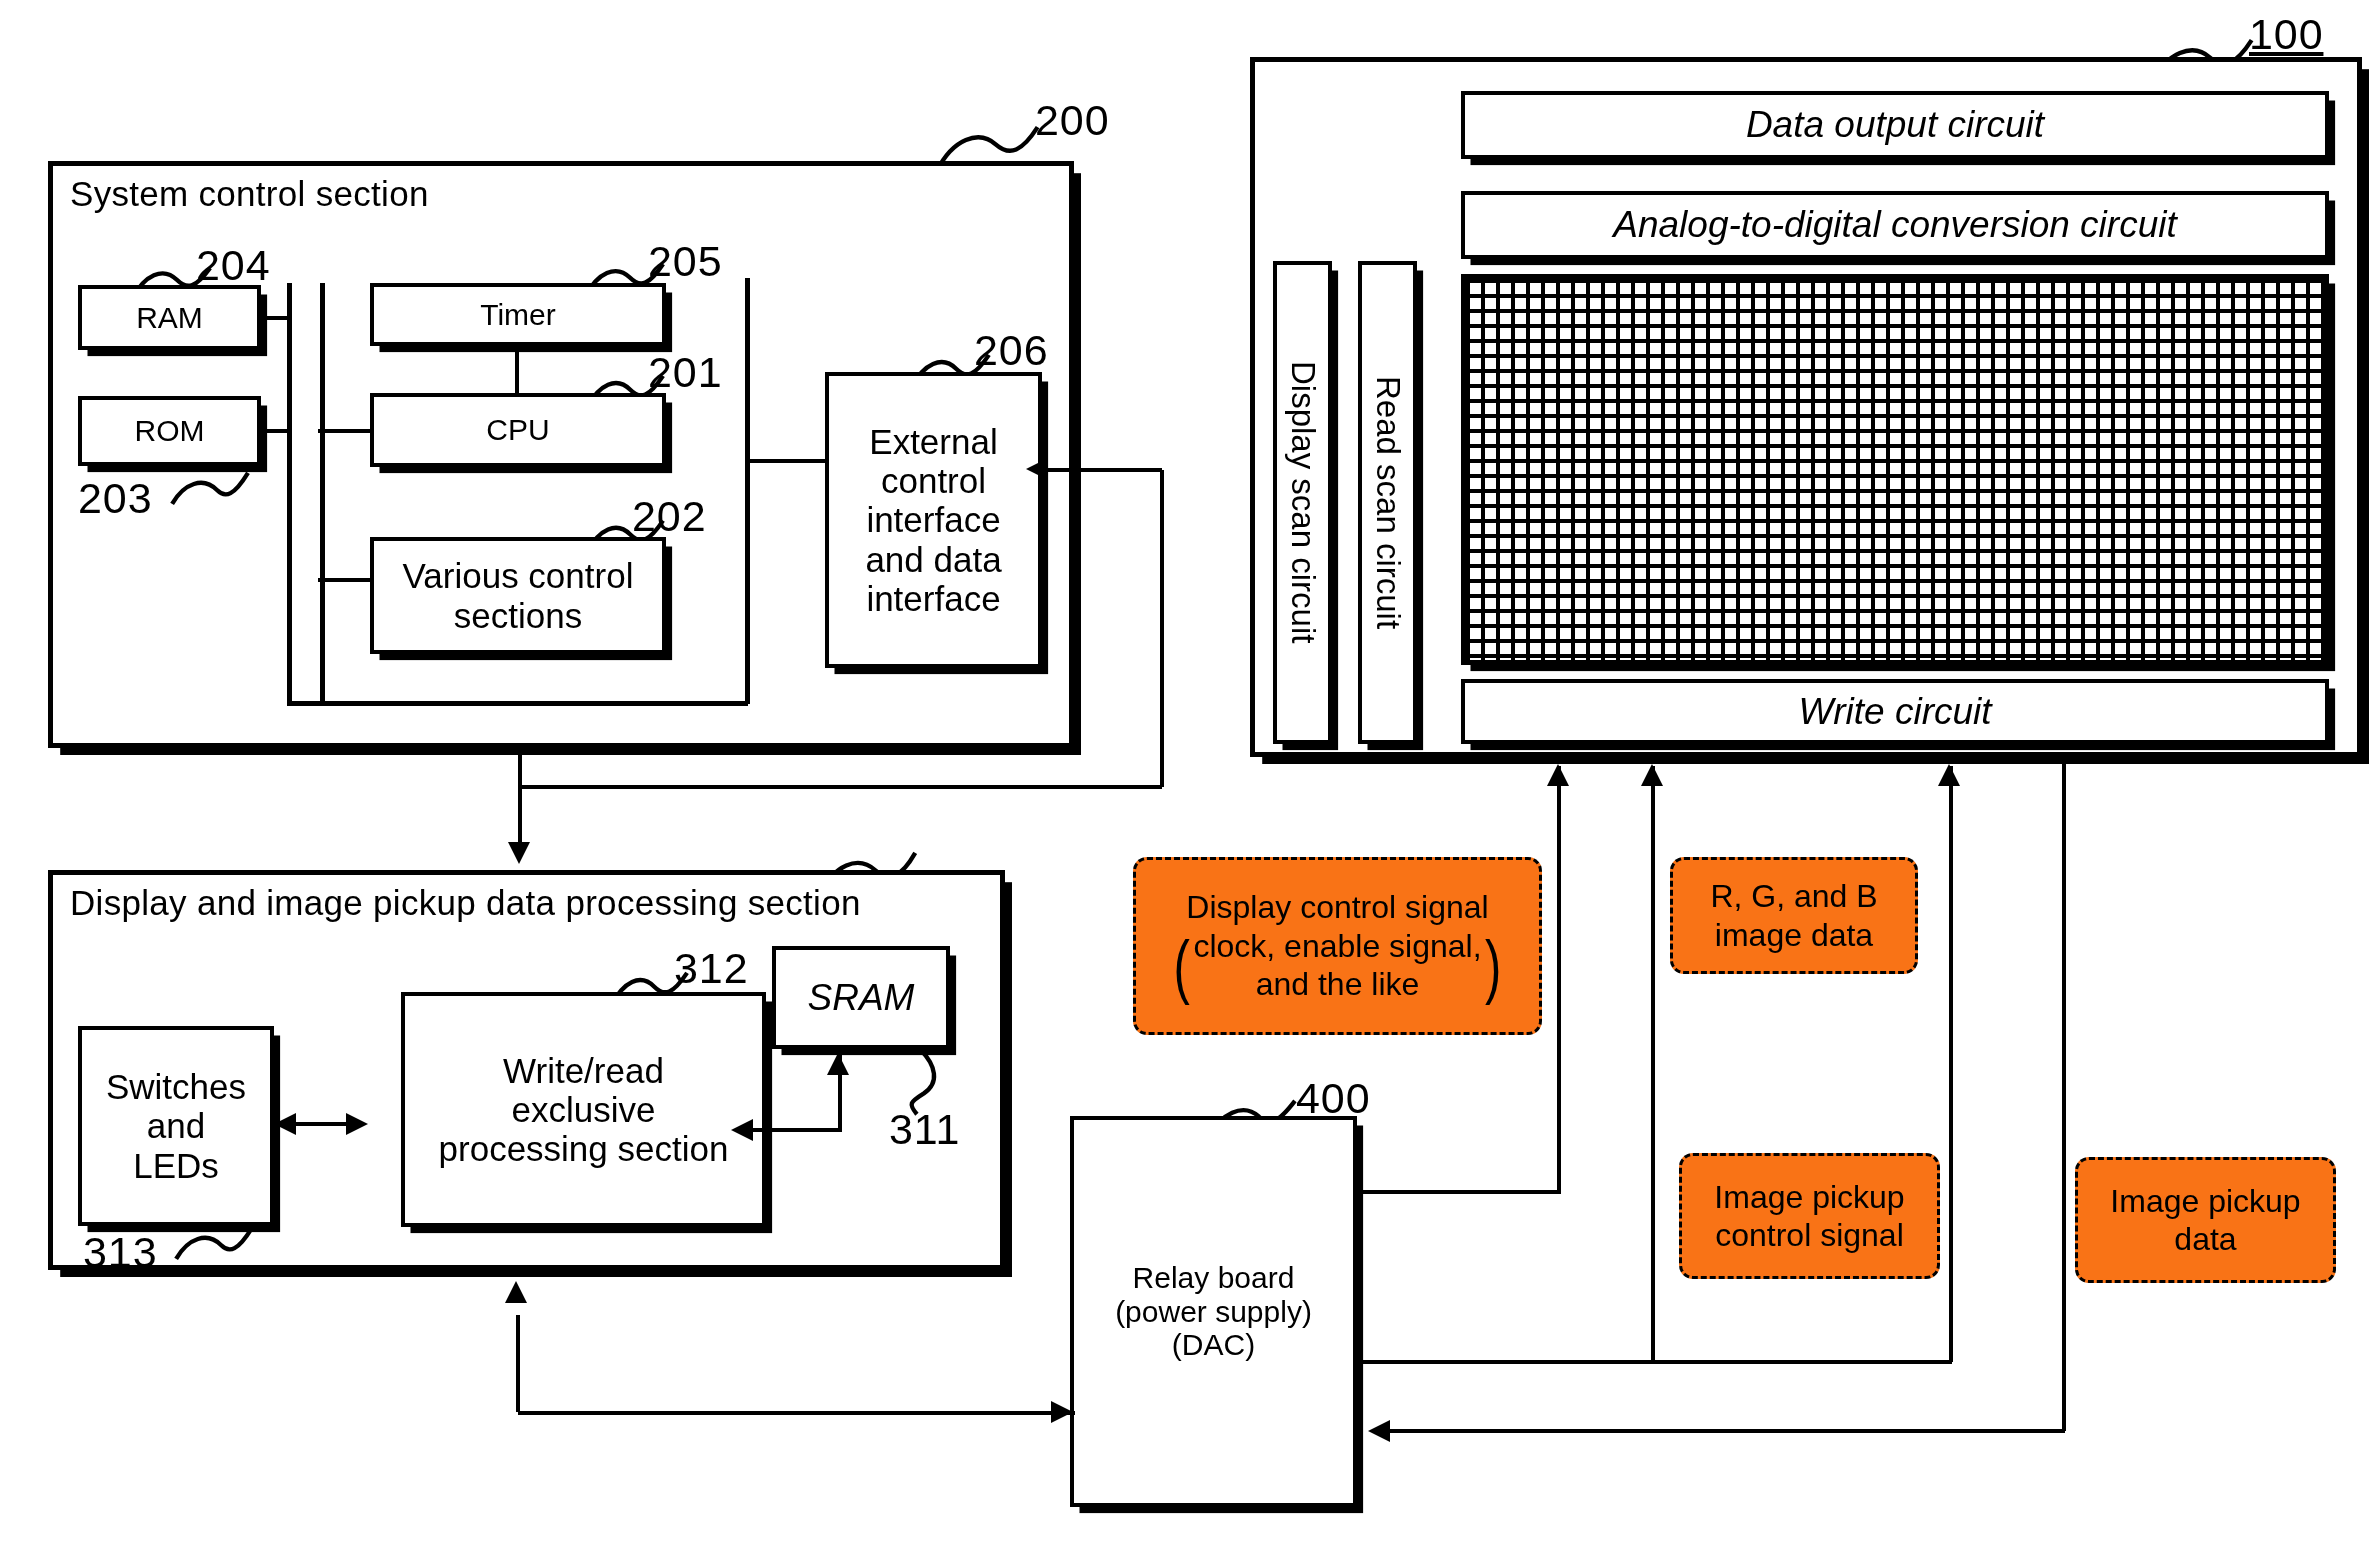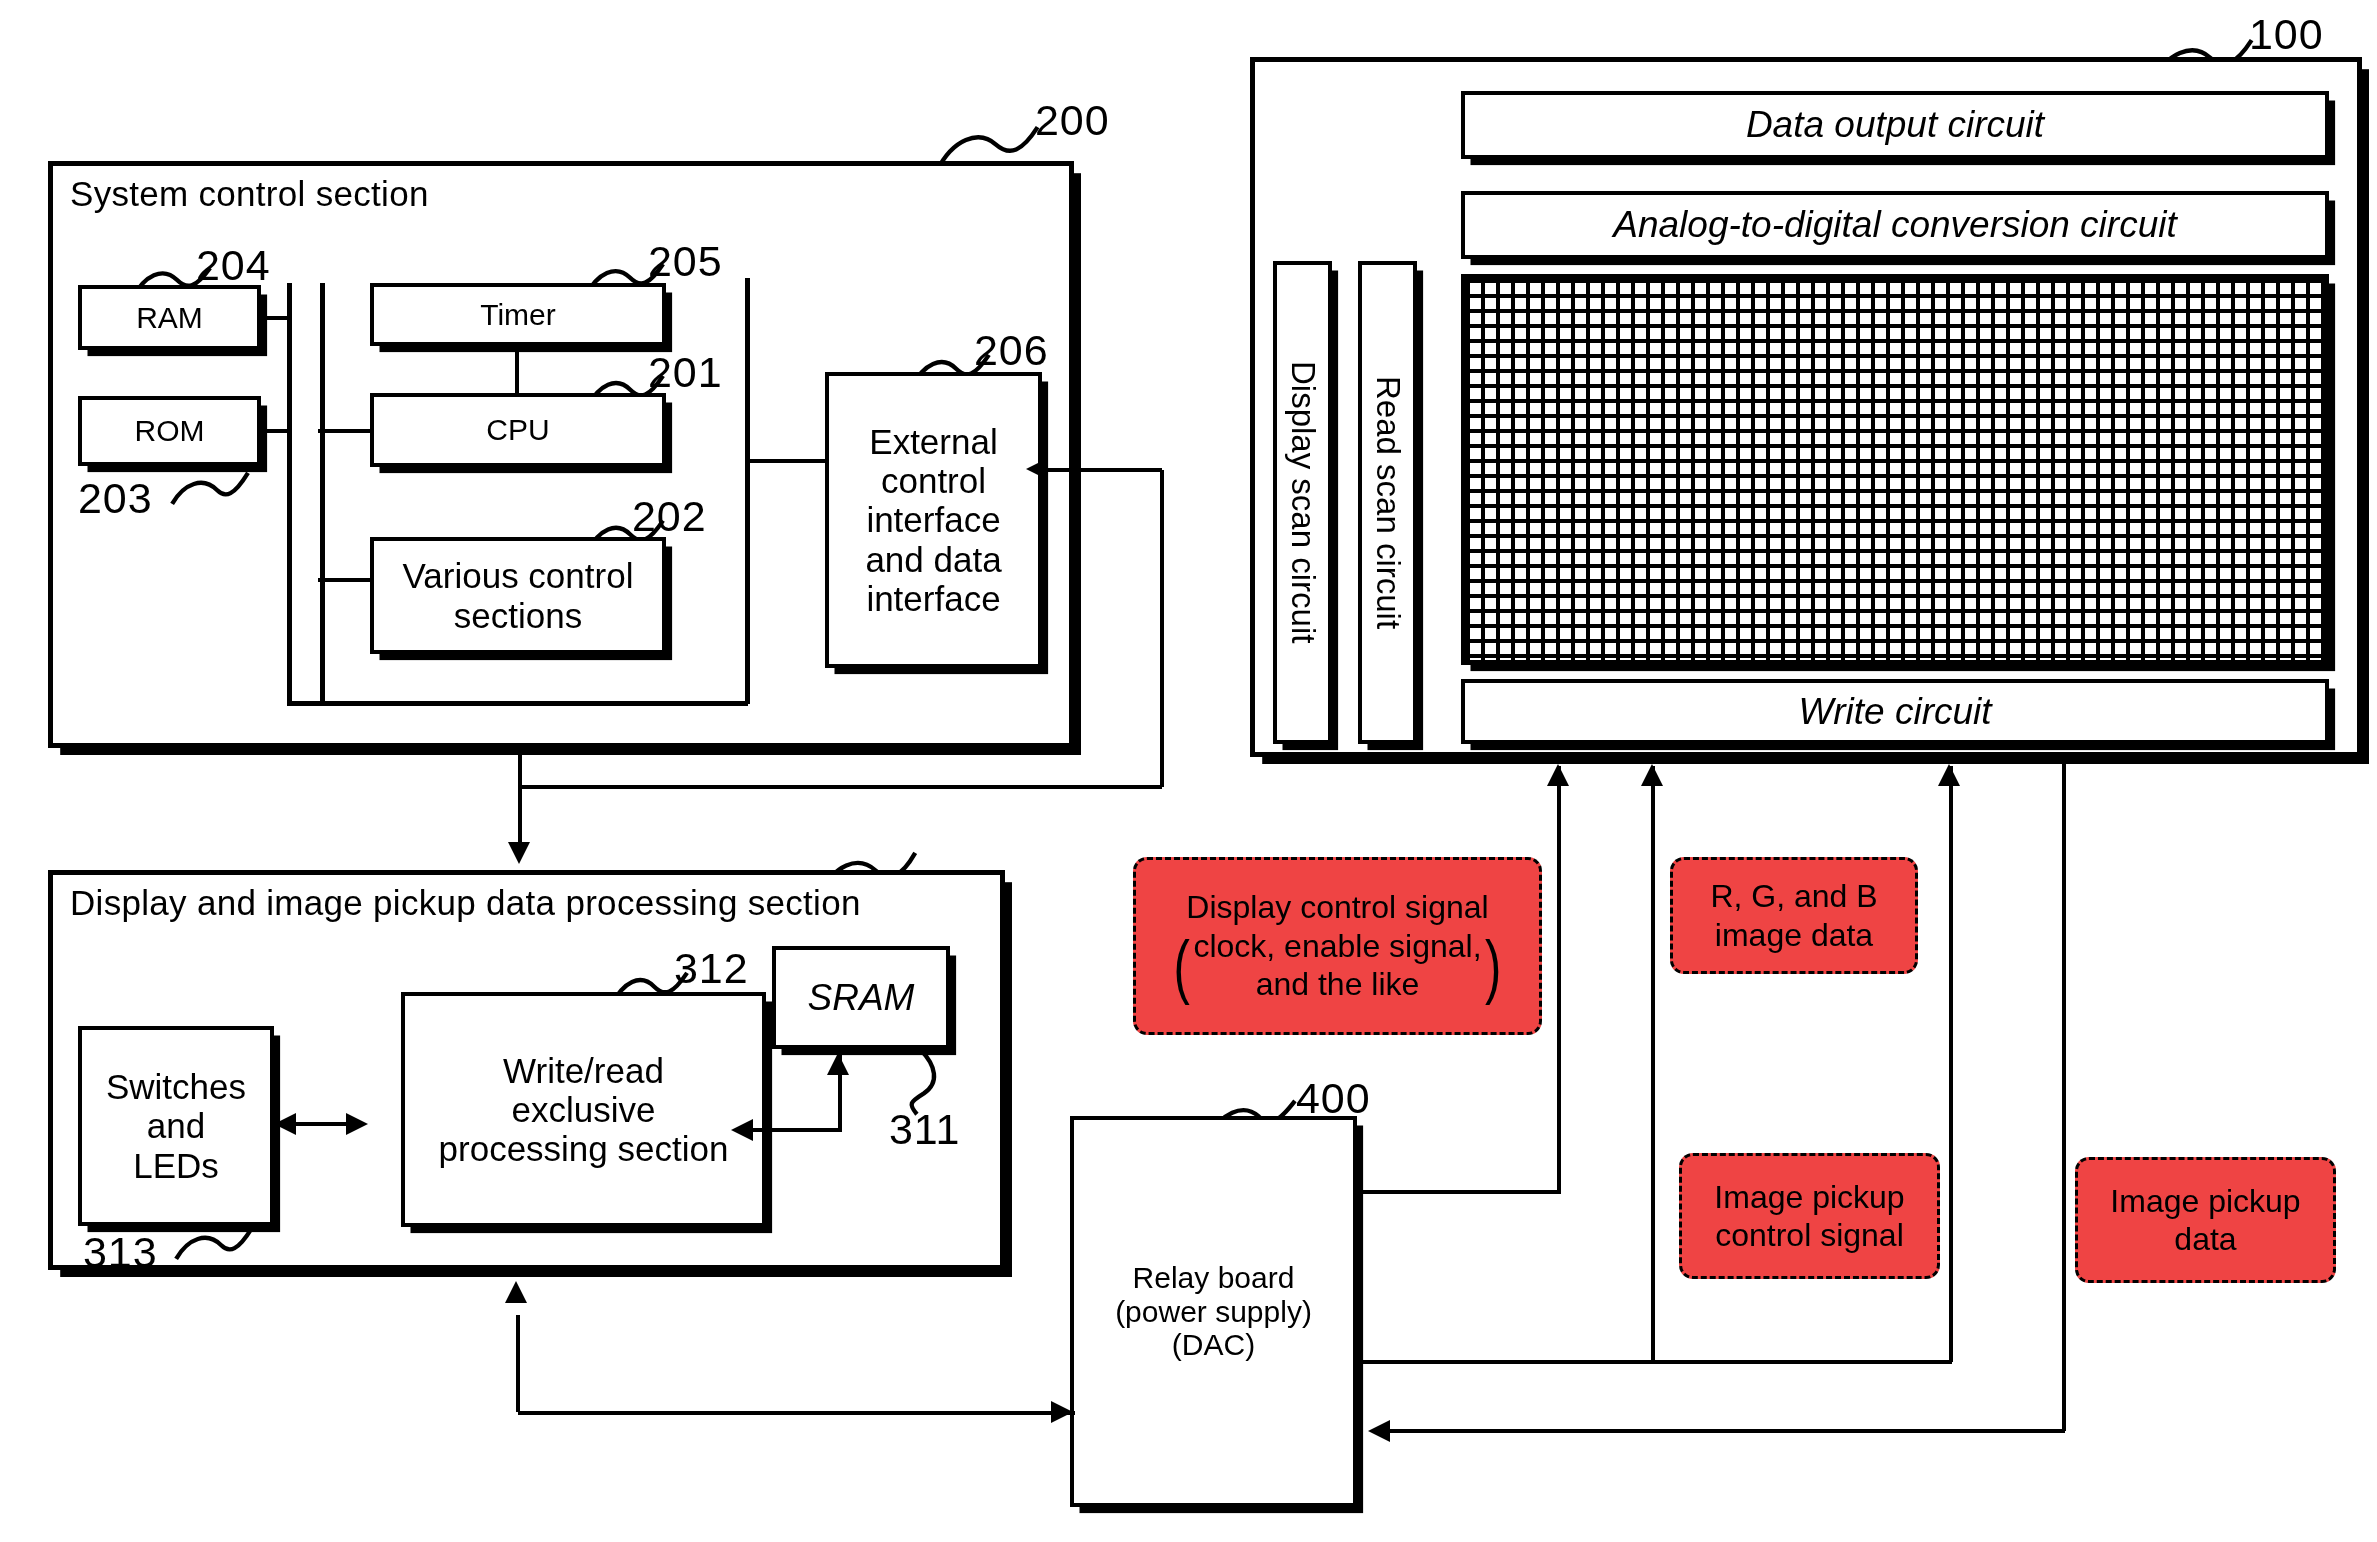--- a/index.html
+++ b/index.html
@@ -47,21 +47,21 @@
     font-weight:400;
     letter-spacing:0.9px;
     white-space:nowrap;
   }
   
   .dashbox{
     position:absolute;
     box-sizing:border-box;
     border:3.5px dashed #000;
     border-radius:14px;
-    background:#ef4444;
+    background:#f97316;
     display:flex;
     align-items:center;
     justify-content:center;
     text-align:left;
     line-height:1.2;
     font-size:32px;
     padding:5.2px 8.7px;
   }
   .vtext{
     writing-mode:vertical-rl;
@@ -179,21 +179,21 @@
   <div class="box f40" style="left:825px;top:372px;width:217px;height:296px;flex-direction:column;">
     <span>External</span>
     <span>control</span>
     <span>interface</span>
     <span>and data</span>
     <span>interface</span>
   </div>
 
   <div class="hline" style="left:746px;top:459px;width:80px;"></div>
 
-  <div class="ref" style="left:2249px;top:10.4px;">100</div>
+  <div class="ref" style="left:2249px;top:10.4px;text-decoration:underline;">100</div>
   <svg class="leader" style="left:2149px;top:35px;" width="122" height="52" viewBox="0 0 140 60">
     <path d="M2,56 C20,20 50,8 70,26 C86,40 100,34 118,6" stroke="#000" stroke-width="5" fill="none"></path>
   </svg>
 
   <div class="outer" style="left:1250px;top:57px;width:1112px;height:700px;"></div>
 
   <div class="box f42" style="left:1461px;top:91px;width:868px;height:68px;">
     <span>Data output circuit</span>
   </div>
 

